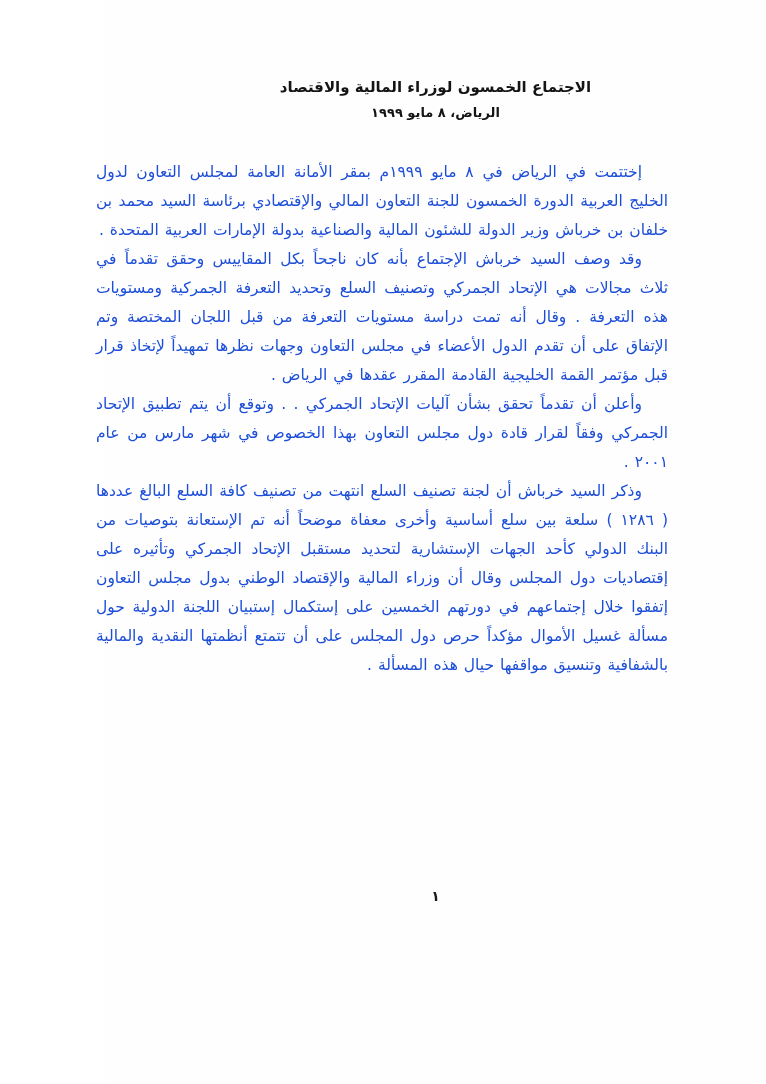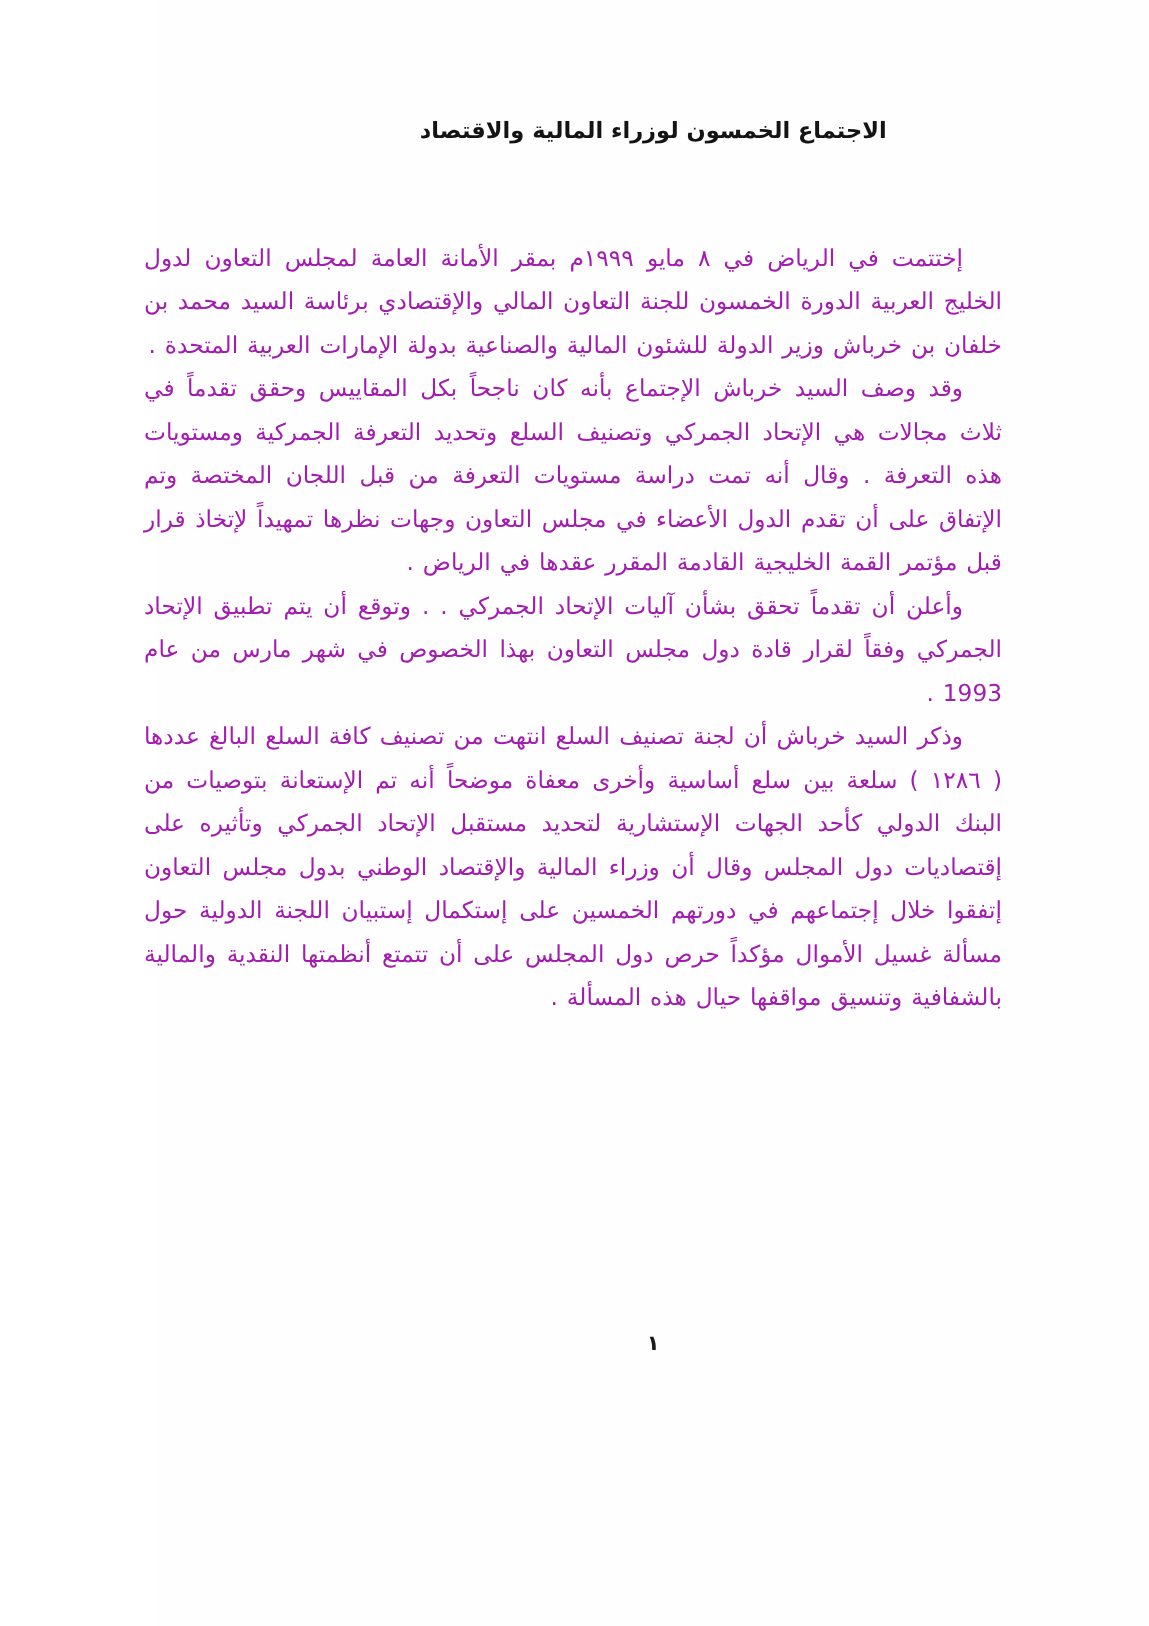--- a/index.html
+++ b/index.html
@@ -46,21 +46,21 @@
     top: 158px;
     right: 98px;
     width: 572px;
   }
 
   .doc-body p {
     font-size: 15.5px;
     line-height: 29px;
     text-align: justify;
     text-indent: 26px;
-    color: #a21caf;
+    color: #1d4ed8;
     word-spacing: 1px;
   }
 
   .page-number {
     position: absolute;
     top: 888px;
     left: 0;
     right: 0;
     text-align: center;
     font-size: 14px;
@@ -68,26 +68,27 @@
     color: #1a1a1a;
   }
 </style>
 </head>
 <body>
 
 <div class="sheet">
 
   <header class="doc-header">
     <div class="doc-title">الاجتماع الخمسون لوزراء المالية والاقتصاد</div>
+    <div class="doc-subtitle">الرياض، ٨ مايو ١٩٩٩</div>
   </header>
 
   <main class="doc-body">
     <p>إختتمت في الرياض في ٨ مايو ١٩٩٩م بمقر الأمانة العامة لمجلس التعاون لدول الخليج العربية الدورة الخمسون للجنة التعاون المالي والإقتصادي برئاسة السيد محمد بن خلفان بن خرباش وزير الدولة للشئون المالية والصناعية بدولة الإمارات العربية المتحدة .</p>
     <p>وقد وصف السيد خرباش الإجتماع بأنه كان ناجحاً بكل المقاييس وحقق تقدماً في ثلاث مجالات هي الإتحاد الجمركي وتصنيف السلع وتحديد التعرفة الجمركية ومستويات هذه التعرفة . وقال أنه تمت دراسة مستويات التعرفة من قبل اللجان المختصة وتم الإتفاق على أن تقدم الدول الأعضاء في مجلس التعاون وجهات نظرها تمهيداً لإتخاذ قرار قبل مؤتمر القمة الخليجية القادمة المقرر عقدها في الرياض .</p>
-    <p>وأعلن أن تقدماً تحقق بشأن آليات الإتحاد الجمركي . . وتوقع أن يتم تطبيق الإتحاد الجمركي وفقاً لقرار قادة دول مجلس التعاون بهذا الخصوص في شهر مارس من عام 1993 .</p>
+    <p>وأعلن أن تقدماً تحقق بشأن آليات الإتحاد الجمركي . . وتوقع أن يتم تطبيق الإتحاد الجمركي وفقاً لقرار قادة دول مجلس التعاون بهذا الخصوص في شهر مارس من عام ٢٠٠١ .</p>
     <p>وذكر السيد خرباش أن لجنة تصنيف السلع انتهت من تصنيف كافة السلع البالغ عددها ( ١٢٨٦ ) سلعة بين سلع أساسية وأخرى معفاة موضحاً أنه تم الإستعانة بتوصيات من البنك الدولي كأحد الجهات الإستشارية لتحديد مستقبل الإتحاد الجمركي وتأثيره على إقتصاديات دول المجلس وقال أن وزراء المالية والإقتصاد الوطني بدول مجلس التعاون إتفقوا خلال إجتماعهم في دورتهم الخمسين على إستكمال إستبيان اللجنة الدولية حول مسألة غسيل الأموال مؤكداً حرص دول المجلس على أن تتمتع أنظمتها النقدية والمالية بالشفافية وتنسيق مواقفها حيال هذه المسألة .</p>
   </main>
 
   <footer>
     <div class="page-number">١</div>
   </footer>
 
 </div>
 
 </body></html>

